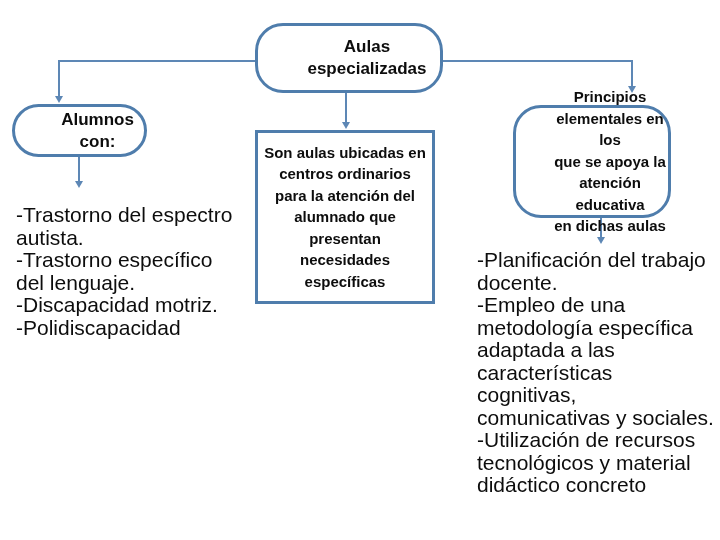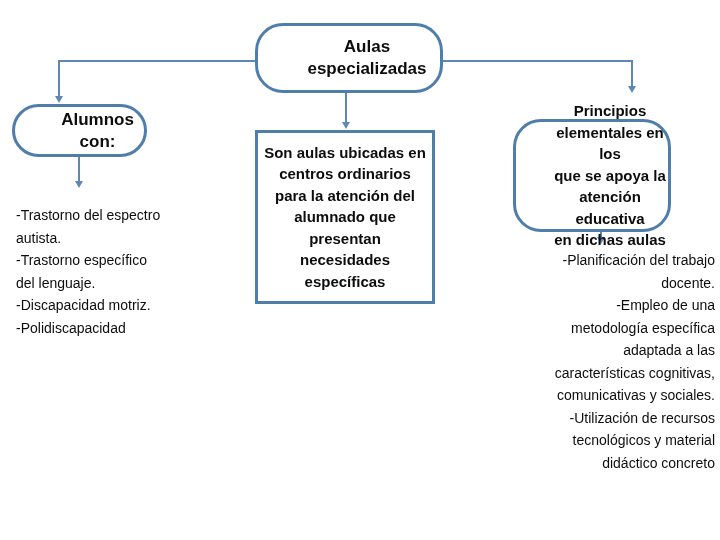--- a/index.html
+++ b/index.html
@@ -20,21 +20,21 @@
   .rounded { border-radius:28px;padding-left:36px; }
   .multiline { white-space:pre-line; }
   .hline, .vline { position:absolute; background:var(--line, #5d87b5); }
   .arrow-down {
     position:absolute; width:0; height:0;
     border-left:4px solid transparent;
     border-right:4px solid transparent;
     border-top:7px solid var(--line, #5d87b5);
   }
   .listtext {
-    position:absolute; font-size:14px; line-height:22.5px;
+    position:absolute; font-size:21px; line-height:22.5px;
     white-space:pre-line; text-align:left;
   }
   .fs17 { font-size:17px; line-height:22px; }
   .fs15 { font-size:15px; line-height:21.5px; }
 </style>
 </head>
 <body>
 
 <div class="canvas">
 
@@ -67,36 +67,36 @@
 alumnado que
 presentan
 necesidades
 específicas</div>
   </div>
 
   <div class="box rounded fs17" style="left:12px; top:104px; width:135px; height:53px;">
     <div>Alumnos con:</div>
   </div>
 
-  <div class="box rounded fs15" style="left:513px; top:119px; width:158px; height:113px;">
+  <div class="box rounded fs15" style="left:513px; top:105px; width:158px; height:113px;">
     <div class="multiline">Principios
 elementales en los
 que se apoya la
 atención educativa
 en dichas aulas</div>
   </div>
 
   <div class="listtext" style="left:16px; top:204px; width:228px;">-Trastorno del espectro
 autista.
 -Trastorno específico
 del lenguaje.
 -Discapacidad motriz.
 -Polidiscapacidad</div>
 
-  <div class="listtext" style="left:477px; top:249px; width:238px;text-align:right;">-Planificación del trabajo
+  <div class="listtext" style="left:477px; top:249px; width:238px;">-Planificación del trabajo
 docente.
 -Empleo de una
 metodología específica
 adaptada a las
 características cognitivas,
 comunicativas y sociales.
 -Utilización de recursos
 tecnológicos y material
 didáctico concreto</div>
 

